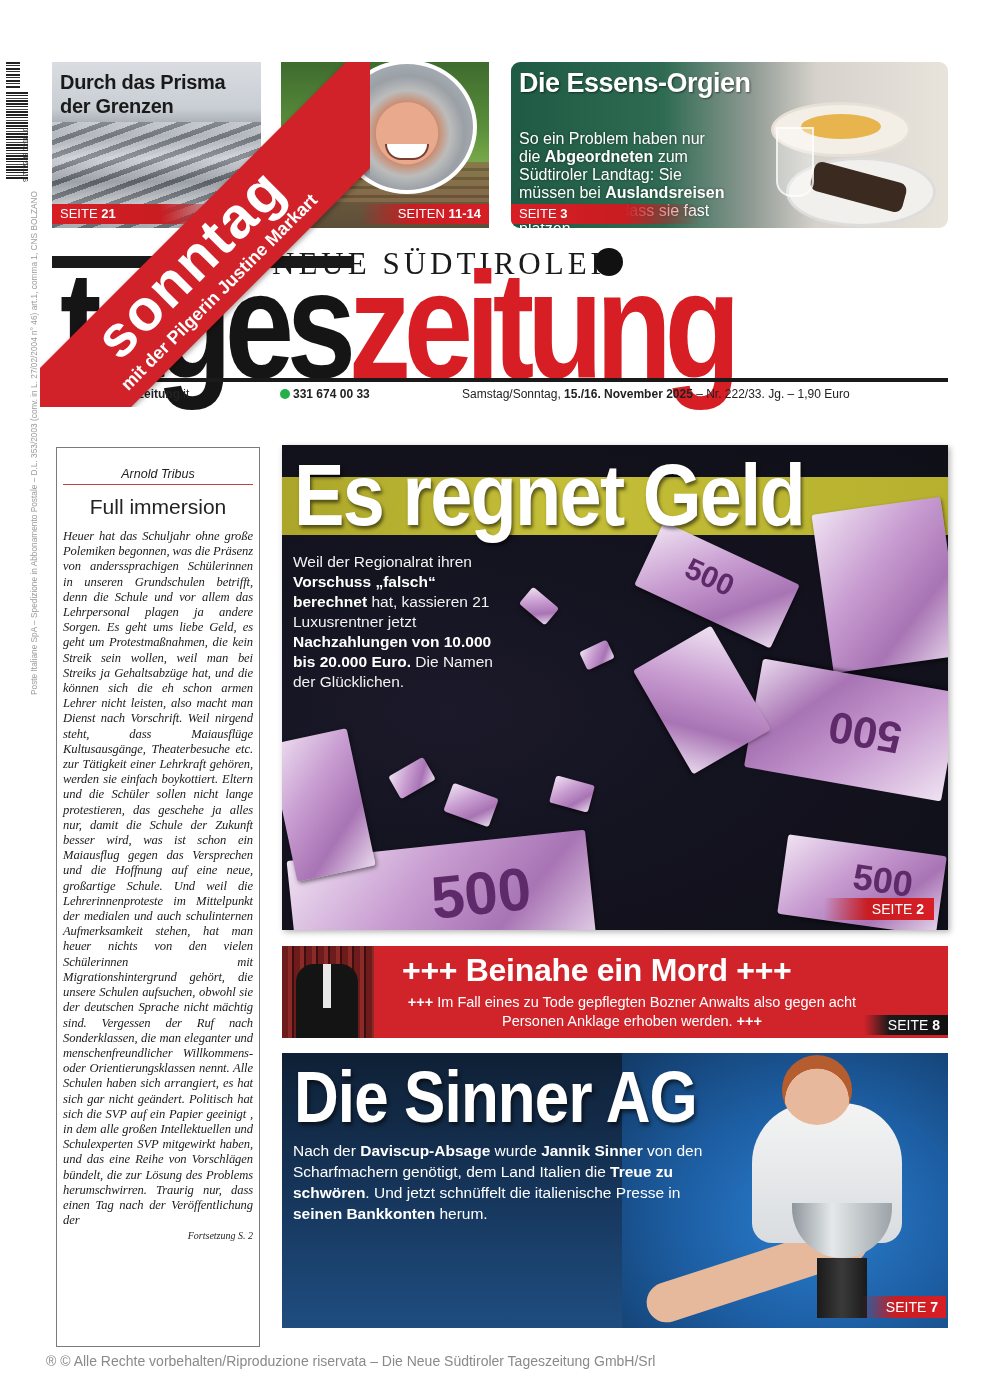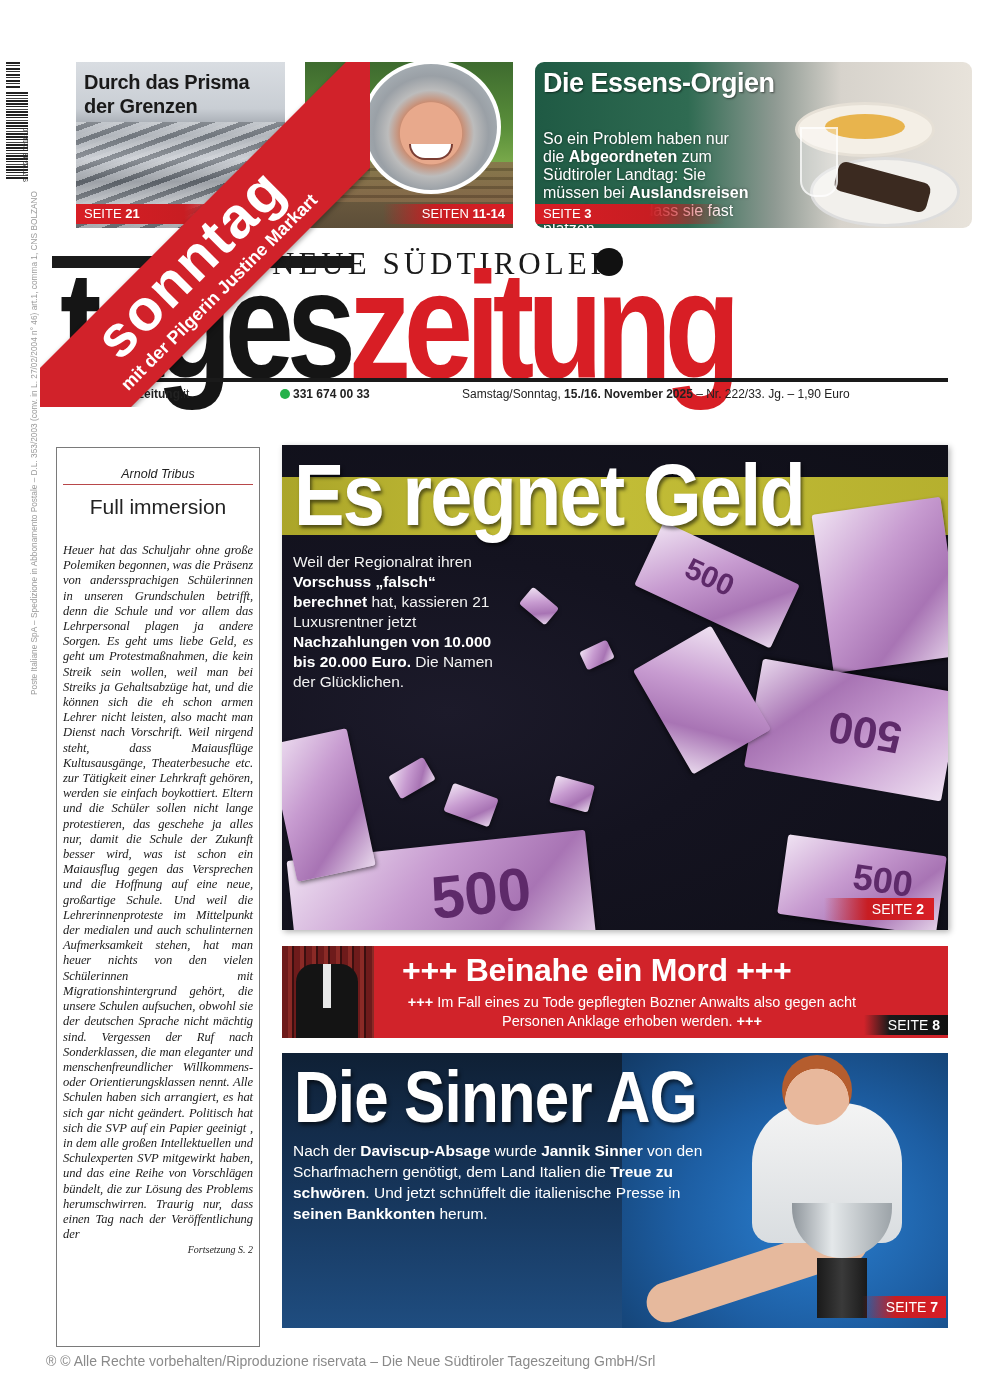--- a/index.html
+++ b/index.html
@@ -17,21 +17,21 @@
     background: repeating-linear-gradient(180deg,#222 0 2px,#fff 2px 3px,#333 3px 4px,#fff 4px 6px);
   }
   .barcode .isbn { position: absolute; left: 18px; top: 0; width: 10px; height: 120px; font-size: 7px; writing-mode: vertical-rl; transform: rotate(180deg); color: #333; }
   .postal-text {
     position: absolute; left: 28px; top: 185px; width: 12px; height: 510px;
     writing-mode: vertical-rl; transform: rotate(180deg);
     font-size: 8.3px; color: #9a9a9a; white-space: nowrap; line-height: 12px;
   }
 
   
-  .teaser { position: absolute; overflow: hidden; margin-left: 24px; }
+  .teaser { position: absolute; overflow: hidden; }
   .teaser-1 { left: 52px; top: 62px; width: 209px; height: 166px;
     background: linear-gradient(180deg,#d9dde2 0%,#c9ced4 28%,#8e949c 45%,#b8bdc4 58%,#6c727a 72%,#a3a8ae 85%,#7b7f84 100%); }
   .teaser-1 .mtn { position:absolute; left:0; top:60px; width:100%; height:110px;
     background: repeating-linear-gradient(160deg, rgba(255,255,255,.35) 0 4px, rgba(60,65,70,.35) 4px 9px, rgba(230,232,235,.4) 9px 13px); }
   .teaser-1 .headline { position: absolute; left: 8px; top: 8px; font-size: 20px; font-weight: 700; line-height: 24px; color: #1a1a1a; letter-spacing: -0.3px; }
   .seite-tag { position: absolute; height: 20px; line-height: 20px; padding-left: 8px; font-size: 13px; color: #fff; background: linear-gradient(90deg,#d81e25 0%, #c81d22 60%, rgba(200,29,34,0) 100%); }
   .seite-tag b { font-weight: 700; }
   .teaser-1 .seite-tag { left: 0; bottom: 4px; width: 180px; }
 
   .teaser-2 { left: 281px; top: 62px; width: 208px; height: 166px;
@@ -72,21 +72,21 @@
   .mast-info .web { position: absolute; left: 26px; top: 0; }
   .mast-info .web b { font-weight: 700; }
   .mast-info .phone { position: absolute; left: 228px; top: 0; font-weight: 700; }
   .mast-info .phone-icon { display: inline-block; width: 10px; height: 10px; border-radius: 50%; background: #25b14a; margin-right: 3px; vertical-align: -1px; }
   .mast-info .date { position: absolute; left: 410px; top: 0; }
   .mast-info .date b { font-weight: 700; }
 
   
   .editorial { position: absolute; left: 56px; top: 447px; width: 204px; height: 900px; border: 1px solid #7a7a7a; background: #fff; padding: 11px 6px; }
   .editorial .author { text-align: center; font-style: italic; font-size: 12.5px; margin-top: 8px; color: #222; padding-bottom: 3px; border-bottom: 1px solid #b8474a; }
-  .editorial .title { text-align: center; font-size: 21px; margin: 10px 0 24px; color: #222; }
+  .editorial .title { text-align: center; font-size: 21px; margin: 10px 0 10px; color: #222; }
   .editorial .text { font-family: "Liberation Serif", serif; font-style: italic; font-size: 12.6px; line-height: 15.2px; text-align: justify; hyphens: manual; color: #1a1a1a; letter-spacing: -0.1px; }
   .editorial .cont { text-align: right; font-family: "Liberation Serif", serif; font-style: italic; font-size: 10px; margin-top: 2px; color: #222; }
 
   
   .lead { position: absolute; left: 282px; top: 445px; width: 666px; height: 485px; overflow: hidden;
     background: radial-gradient(ellipse at 25% 55%, #1c1a2a 0%, #141320 40%, #0f0f18 100%); box-shadow: 2px 2px 6px rgba(0,0,0,.3); }
   .lead .stars { position: absolute; inset: 0;
     background-image: radial-gradient(1px 1px at 20px 30px, #fff 50%, transparent 51%), radial-gradient(1px 1px at 80px 120px, #ddd 50%, transparent 51%), radial-gradient(1px 1px at 150px 60px, #fff 50%, transparent 51%), radial-gradient(1px 1px at 200px 200px, #ccc 50%, transparent 51%), radial-gradient(1px 1px at 260px 90px, #fff 50%, transparent 51%);
     background-size: 300px 250px; opacity: .8; }
   .lead .yellowbar { position: absolute; left: 0; top: 32px; width: 100%; height: 58px; background: linear-gradient(90deg,#b8b22a,#d4ce3a 40%,#c4be30 100%); opacity: .92; }

